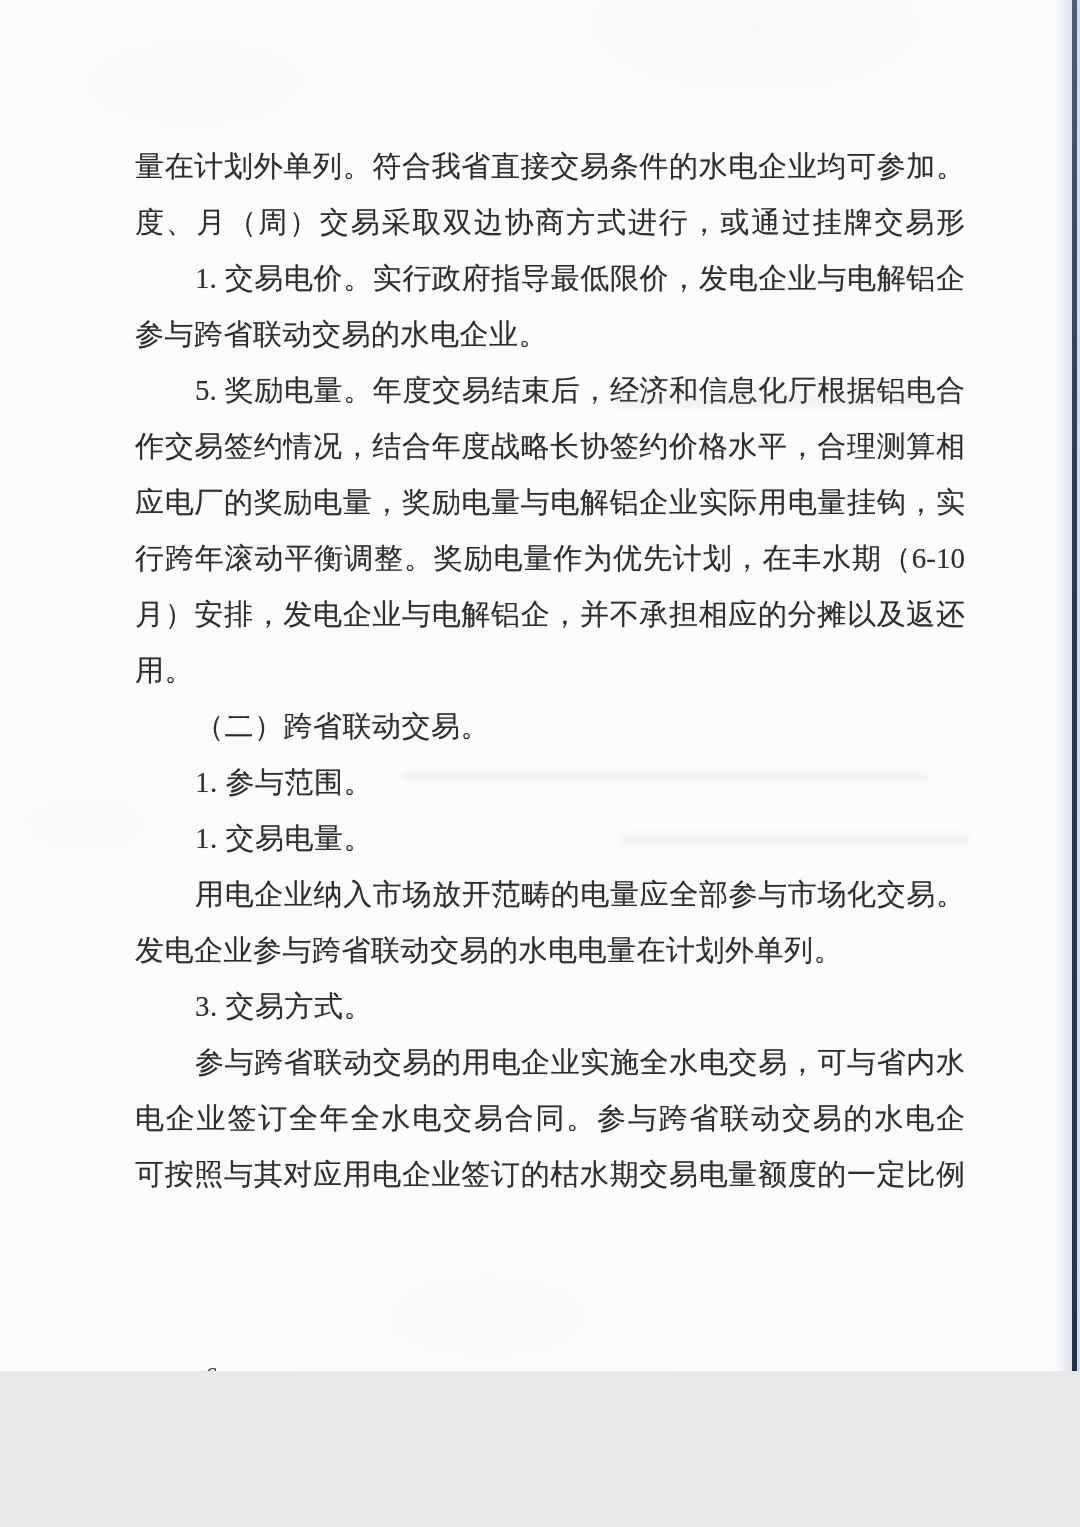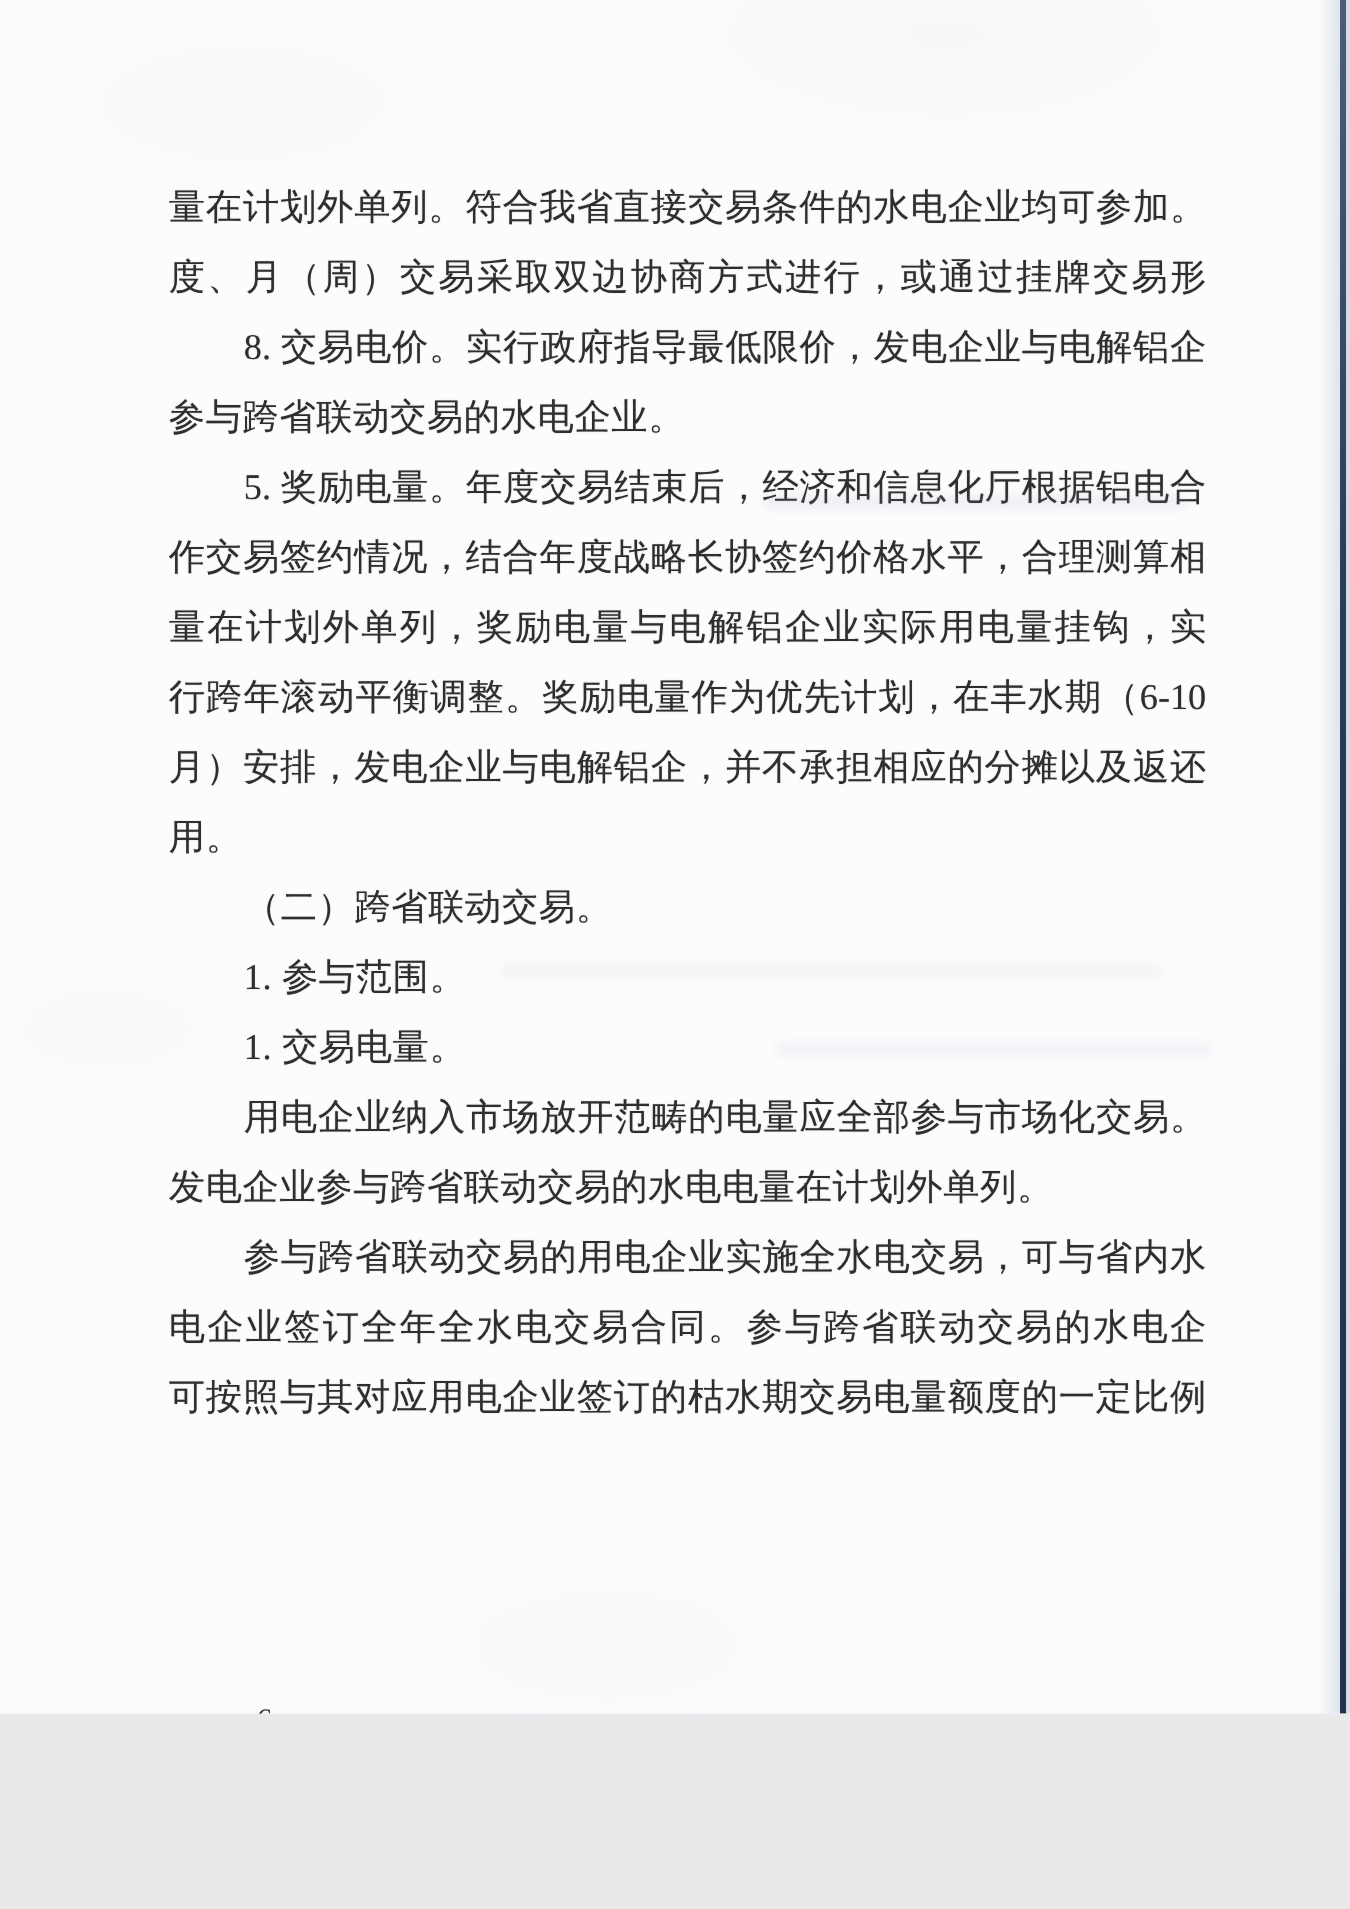--- a/index.html
+++ b/index.html
@@ -80,33 +80,34 @@
   }
 </style>
 </head>
 <body>
 
 <div class="page">
 
   <div class="doc-body">
     <div class="line fill">量在计划外单列。符合我省直接交易条件的水电企业均可参加。</div>
     <div class="line fill">度、月（周）交易采取双边协商方式进行，或通过挂牌交易形成。</div>
-    <div class="line fill indent">8. 交易电价。实行政府指导最低限价，发电企业与电解铝企</div>
+    <div class="line fill indent">1. 交易电价。实行政府指导最低限价，发电企业与电解铝企</div>
     <div class="line">参与跨省联动交易的水电企业。</div>
     <div class="line fill indent">5. 奖励电量。年度交易结束后，经济和信息化厅根据铝电合</div>
     <div class="line fill">作交易签约情况，结合年度战略长协签约价格水平，合理测算相</div>
-    <div class="line fill">量在计划外单列，奖励电量与电解铝企业实际用电量挂钩，实</div>
+    <div class="line fill">应电厂的奖励电量，奖励电量与电解铝企业实际用电量挂钩，实</div>
     <div class="line fill">行跨年滚动平衡调整。奖励电量作为优先计划，在丰水期（6-10</div>
     <div class="line fill">月）安排，发电企业与电解铝企，并不承担相应的分摊以及返还费</div>
     <div class="line">用。</div>
     <div class="line indent">（二）跨省联动交易。</div>
     <div class="line indent">1. 参与范围。</div>
     <div class="line indent">1. 交易电量。</div>
     <div class="line fill indent">用电企业纳入市场放开范畴的电量应全部参与市场化交易。</div>
     <div class="line">发电企业参与跨省联动交易的水电电量在计划外单列。</div>
+    <div class="line indent">3. 交易方式。</div>
     <div class="line fill indent">参与跨省联动交易的用电企业实施全水电交易，可与省内水</div>
     <div class="line fill">电企业签订全年全水电交易合同。参与跨省联动交易的水电企业，</div>
     <div class="line fill">可按照与其对应用电企业签订的枯水期交易电量额度的一定比例</div>
   </div>
 
   <div class="page-footer">— 6 —</div>
 
   <div class="smudge s1"></div>
   <div class="smudge s2"></div>
   <div class="smudge s3"></div>

